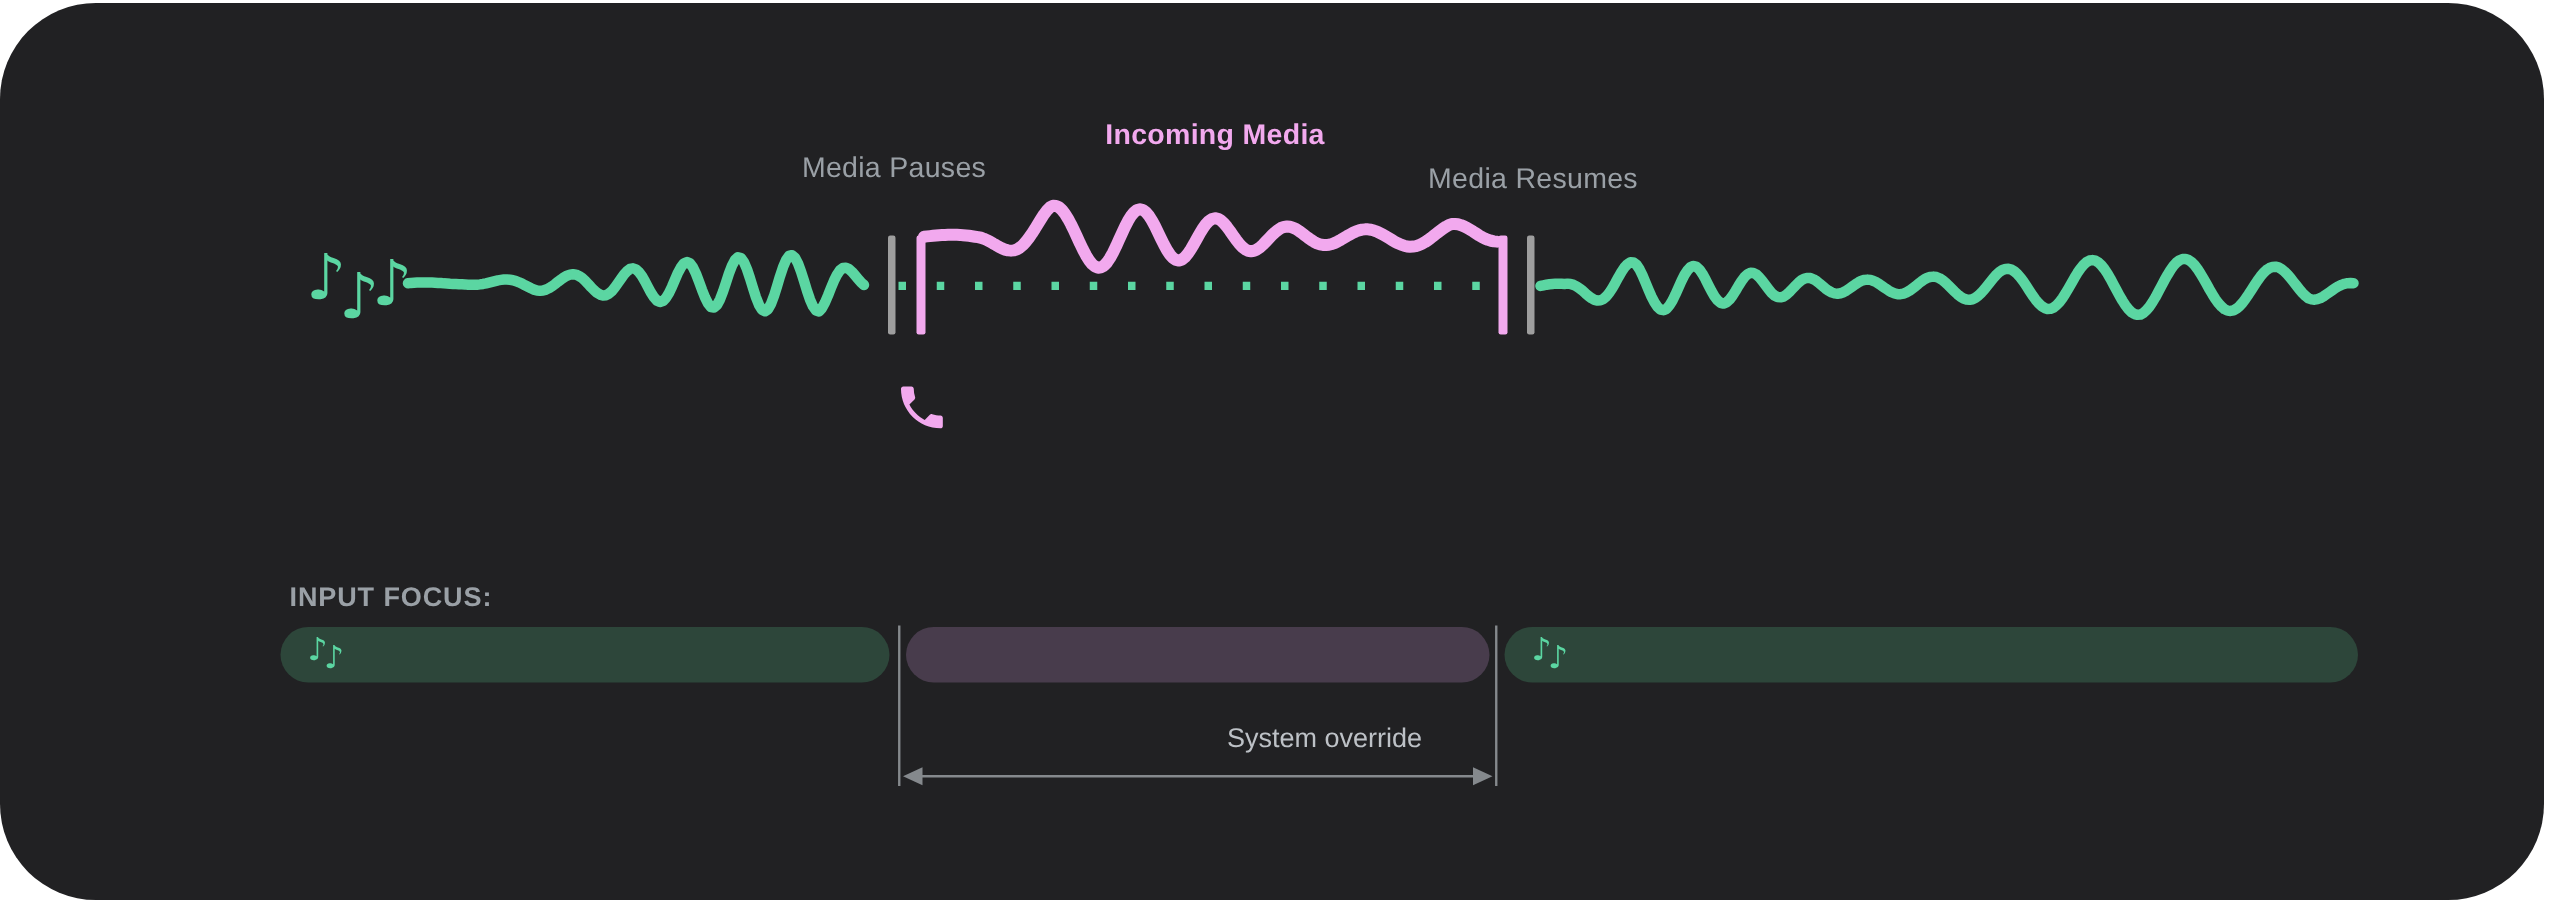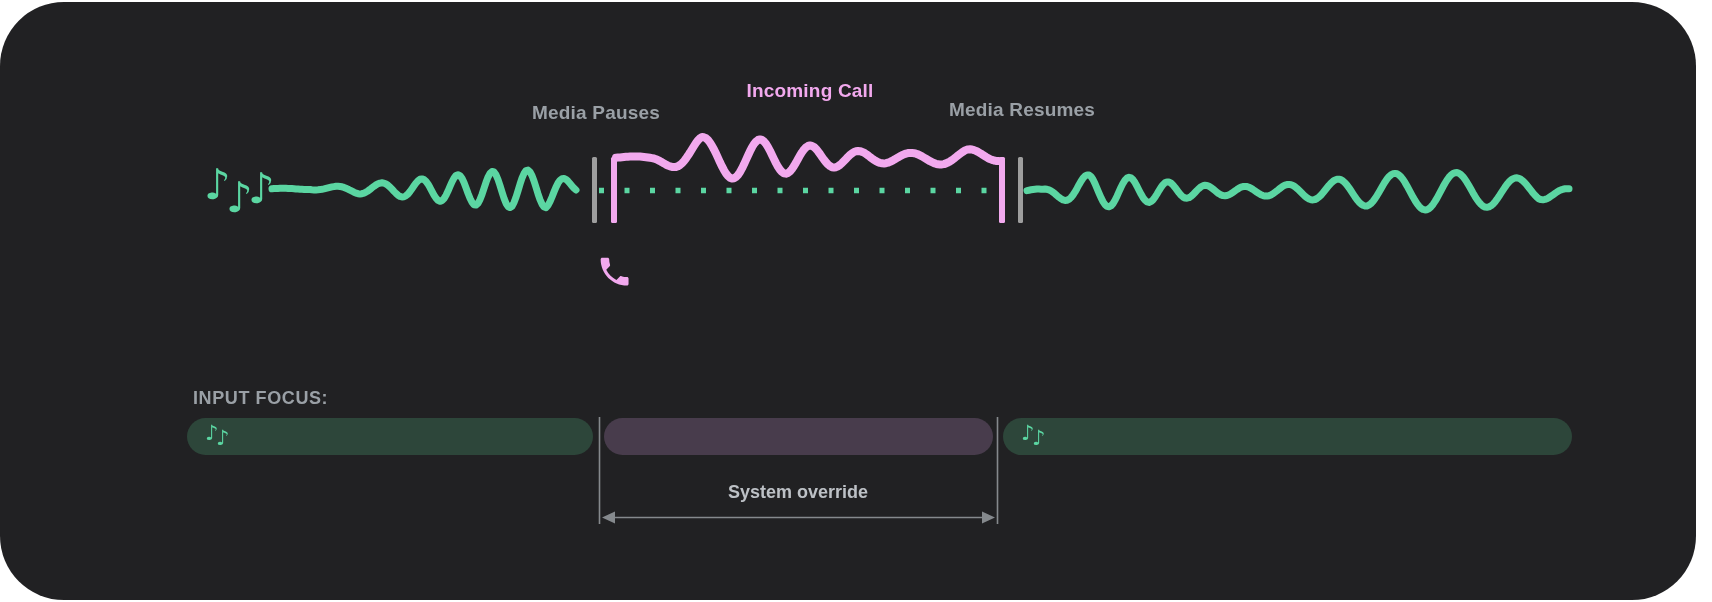--- a/index.html
+++ b/index.html
@@ -4,24 +4,24 @@
 <style>
   html,body{margin:0;padding:0;background:#ffffff;}
   body{width:1712px;height:602px;position:relative;overflow:hidden;
        font-family:"Liberation Sans","DejaVu Sans",sans-serif;}
 
   .panel{position:absolute;left:0;top:2px;width:1696px;height:598px;
          border-radius:64px;background:var(--panel-bg,#212123);overflow:hidden;}
 
   
   .t-label{position:absolute;width:220px;text-align:center;font-size:19px;
-           font-weight:700;color:var(--label-gray,#9AA0A6);letter-spacing:.2px;}
+           font-weight:400;color:var(--label-gray,#9AA0A6);letter-spacing:.2px;}
   .lbl-pauses{left:486px;top:100px;}
   .lbl-incoming{left:700px;top:78px;color:var(--call-pink,#F2A9EE);font-weight:700;}
-  .lbl-resumes{left:912px;top:97px;}
+  .lbl-resumes{left:912px;top:107px;}
 
   
   .notes{position:absolute;color:var(--media-green,#5BD6A2);
          font-family:"DejaVu Sans",sans-serif;line-height:1;}
   .notes span{position:absolute;}
   .notes-top{left:204px;top:158px;width:80px;height:60px;font-size:42px;}
   .notes-top span:nth-child(1){left:0px;top:4px;}
   .notes-top span:nth-child(2){left:22px;top:17px;}
   .notes-top span:nth-child(3){left:44px;top:8px;}
   .notes-bar{width:40px;height:28px;font-size:21px;}
@@ -37,30 +37,30 @@
 
   
   .focus-heading{position:absolute;left:193px;top:386px;font-size:18px;font-weight:700;
                  letter-spacing:.6px;color:var(--label-gray,#9AA0A6);}
   .fbar{position:absolute;top:416px;height:37px;border-radius:19px;}
   .fbar .notes{left:18px;top:5px;}
   .fbar-1{left:187px;width:406px;background:var(--focus-bar-green,#2D463A);}
   .fbar-2{left:604px;width:389px;background:var(--focus-bar-purple,#483C4C);}
   .fbar-3{left:1003px;width:569px;background:var(--focus-bar-green,#2D463A);}
 
-  .sys-override{position:absolute;left:648px;top:480px;width:300px;text-align:center;
-                font-size:18px;color:var(--override-gray,#BDC1C6);font-weight:bold;}
+  .sys-override{position:absolute;left:648px;top:480px;width:300px;text-align:right;
+                font-size:18px;color:var(--override-gray,#BDC1C6);}
 </style>
 </head>
 <body>
 
 <div class="panel">
 
   <div class="t-label lbl-pauses">Media Pauses</div>
-  <div class="t-label lbl-incoming">Incoming Call</div>
+  <div class="t-label lbl-incoming">Incoming Media</div>
   <div class="t-label lbl-resumes">Media Resumes</div>
 
   <div class="notes notes-top">
     <span>♪</span>
     <span>♪</span>
     <span>♪</span>
   </div>
 
   <svg id="diagram-svg" viewBox="0 0 1712 602">
 

